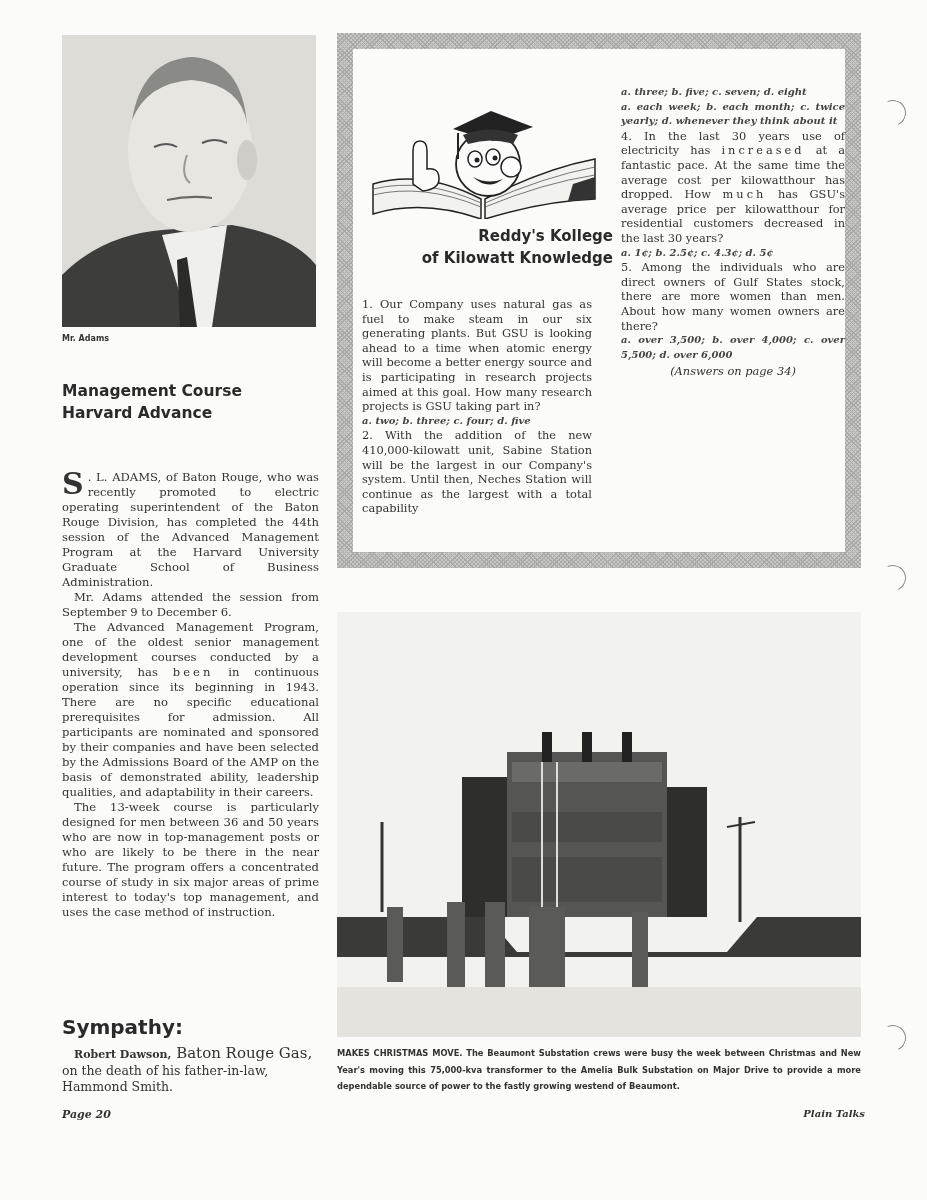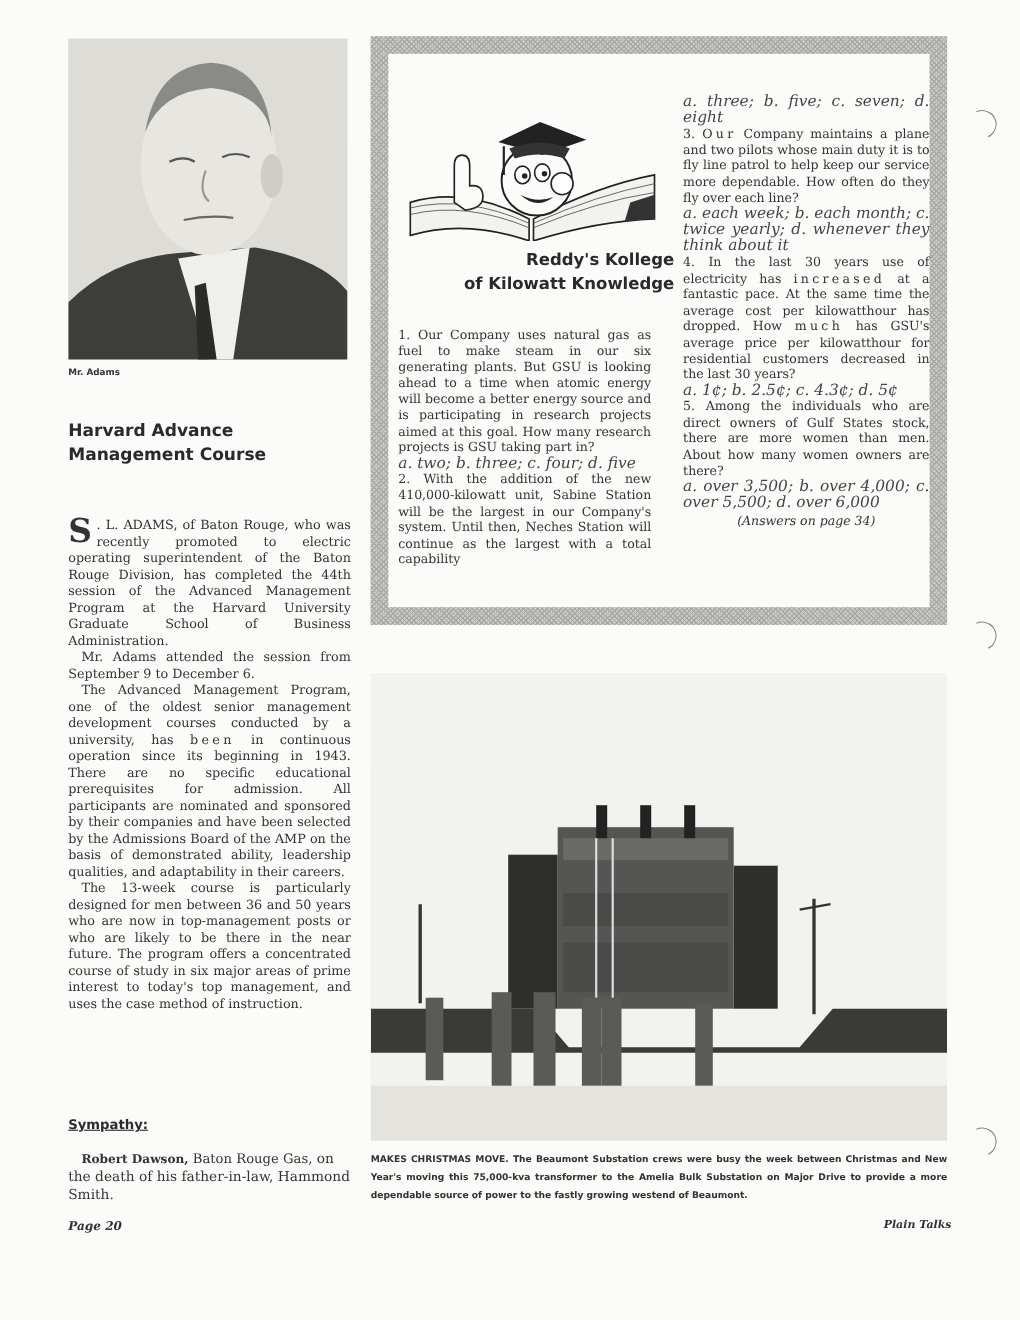--- a/index.html
+++ b/index.html
@@ -10,39 +10,39 @@
     .caption-adams { position: absolute; left: 62px; top: 334px; width: 254px; text-align: left; font-family: "DejaVu Sans", sans-serif; font-weight: bold; font-size: 8px; color: #333; }
 
     .headline { position: absolute; left: 62px; top: 380px; width: 260px; font-family: "DejaVu Sans", sans-serif; font-weight: bold; font-size: 15.5px; line-height: 22px; color: #2a2a2a; }
 
     .article { position: absolute; left: 62px; top: 470px; width: 257px; font-size: 11.6px; line-height: 15px; text-align: justify; color: #333; }
     .article p { text-indent: 12px; }
     .article p.first { text-indent: 0; }
     .dropcap { float: left; font-size: 30px; line-height: 24px; margin: 2px 4px 0 0; font-weight: bold; }
     .spaced { letter-spacing: 3px; }
 
-    .sympathy-title { position: absolute; left: 62px; top: 1015px; font-family: "DejaVu Sans", sans-serif; font-weight: bold; font-size: 12px; color: #2a2a2a; text-decoration: underline; }
+    .sympathy-title { position: absolute; left: 62px; top: 1015px; font-family: "DejaVu Sans", sans-serif; font-weight: bold; font-size: 20px; color: #2a2a2a; }
     .sympathy-body { position: absolute; left: 62px; top: 1045px; width: 260px; font-size: 12.5px; line-height: 16px; color: #333; }
     .sympathy-body .name { font-weight: bold; font-size: 11px; margin-left: 12px; }
-    .sympathy-body .dept { font-size: 12px; }
+    .sympathy-body .dept { font-size: 15px; }
 
     .footer-left { position: absolute; left: 62px; top: 1108px; font-size: 11px; font-style: italic; font-weight: bold; color: #333; }
     .footer-right { position: absolute; right: 62px; top: 1108px; font-size: 10px; font-style: italic; font-weight: bold; color: #333; }
 
     .quiz-box { position: absolute; left: 337px; top: 33px; width: 524px; height: 535px;
       background-color: #c8c8c4;
       background-image: repeating-linear-gradient(45deg, #a9a9a5 0 1px, transparent 1px 3px), repeating-linear-gradient(-45deg, #a9a9a5 0 1px, transparent 1px 3px); }
     .quiz-inner { position: absolute; left: 16px; top: 16px; right: 16px; bottom: 16px; background: #fbfbf9; }
 
     .reddy { position: absolute; left: 10px; top: 40px; width: 240px; height: 130px; }
     .quiz-title { position: absolute; left: 0; top: 176px; width: 260px; text-align: right; font-family: "DejaVu Sans", sans-serif; font-weight: bold; font-size: 15px; line-height: 22px; color: #2a2a2a; }
 
     .col1 { position: absolute; left: 9px; top: 248px; width: 230px; font-size: 11.4px; line-height: 14.6px; text-align: justify; color: #333; }
     .col2 { position: absolute; left: 268px; top: 36px; width: 224px; font-size: 11.4px; line-height: 14.6px; text-align: justify; color: #333; }
-    .ans { font-style: italic; font-weight: normal; font-size: 14px; color: #444; display: block; }
+    .ans { font-style: italic; font-weight: bold; font-size: 10px; color: #444; display: block; }
     .answers-note { display: block; text-align: center; font-style: italic; margin-top: 2px; }
 
     .photo-transformer { position: absolute; left: 337px; top: 612px; width: 524px; height: 425px; background: linear-gradient(180deg,#f4f4f1 0%,#f0f0ed 55%,#e9e9e5 100%); overflow: hidden; }
 
     .photo-caption { position: absolute; left: 337px; top: 1045px; width: 524px; font-family: "DejaVu Sans", sans-serif; font-weight: bold; font-size: 8.3px; line-height: 16.5px; text-align: justify; color: #333; }
 
     .margin-mark { position: absolute; width: 26px; height: 26px; border: 1.5px solid #888; border-radius: 50%; border-left-color: transparent; border-bottom-color: transparent; transform: rotate(20deg); }
   </style>
 </head>
 <body>
@@ -58,22 +58,22 @@
     <ellipse cx="185" cy="125" rx="10" ry="20" fill="#cfcdc8"></ellipse>
     <path d="M92 112 Q105 106 115 112" stroke="#555" stroke-width="2" fill="none"></path>
     <path d="M140 108 Q152 102 165 108" stroke="#555" stroke-width="2" fill="none"></path>
     <path d="M125 120 Q118 140 128 148" stroke="#9a9894" stroke-width="2" fill="none"></path>
     <path d="M105 165 Q128 160 150 163" stroke="#6a6864" stroke-width="2" fill="none"></path>
   </svg>
 </div>
 <div class="caption-adams">Mr. Adams</div>
 
 <div class="headline">
+  <div>Management Course</div>
   <div>Harvard Advance</div>
-  <div>Management Course</div>
 </div>
 
 <div class="article">
   <p class="first"><span class="dropcap">S</span><span>. L. ADAMS, of Baton Rouge, who was recently promoted to electric operating superintendent of the Baton Rouge Division, has completed the 44th session of the Advanced Management Program at the Harvard University Graduate School of Business Administration.</span></p>
   <p>Mr. Adams attended the session from September 9 to December 6.</p>
   <p><span>The Advanced Management Program, one of the oldest senior management development courses conducted by a university, has </span><span class="spaced">been</span><span> in continuous operation since its beginning in 1943. There are no specific educational prerequisites for admission. All participants are nominated and sponsored by their companies and have been selected by the Admissions Board of the AMP on the basis of demonstrated ability, leadership qualities, and adaptability in their careers.</span></p>
   <p>The 13-week course is particularly designed for men between 36 and 50 years who are now in top-management posts or who are likely to be there in the near future. The program offers a concentrated course of study in six major areas of prime interest to today's top management, and uses the case method of instruction.</p>
 </div>
 
 <div class="sympathy-title">Sympathy:</div>
@@ -106,21 +106,20 @@
     </div>
 
     <div class="col1">
       <div>1. Our Company uses natural gas as fuel to make steam in our six generating plants. But GSU is looking ahead to a time when atomic energy will become a better energy source and is participating in research projects aimed at this goal. How many research projects is GSU taking part in?</div>
       <span class="ans">a. two; b. three; c. four; d. five</span>
       <div>2. With the addition of the new 410,000-kilowatt unit, Sabine Station will be the largest in our Company's system. Until then, Neches Station will continue as the largest with a total capability</div>
     </div>
 
     <div class="col2">
       <span class="ans">a. three; b. five; c. seven; d. eight</span>
-      <div><span>3. </span><span class="spaced">Our</span><span> Company maintains a plane and two pilots whose main duty it is to fly line patrol to help keep our service more dependable. How often do they fly over each line?</span></div>
       <span class="ans">a. each week; b. each month; c. twice yearly; d. whenever they think about it</span>
       <div><span>4. In the last 30 years use of electricity has </span><span class="spaced">increased</span><span> at a fantastic pace. At the same time the average cost per kilowatthour has dropped. How </span><span class="spaced">much</span><span> has GSU's average price per kilowatthour for residential customers decreased in the last 30 years?</span></div>
       <span class="ans">a. 1¢; b. 2.5¢; c. 4.3¢; d. 5¢</span>
       <div>5. Among the individuals who are direct owners of Gulf States stock, there are more women than men. About how many women owners are there?</div>
       <span class="ans">a. over 3,500; b. over 4,000; c. over 5,500; d. over 6,000</span>
       <span class="answers-note">(Answers on page 34)</span>
     </div>
   </div>
 </div>
 

